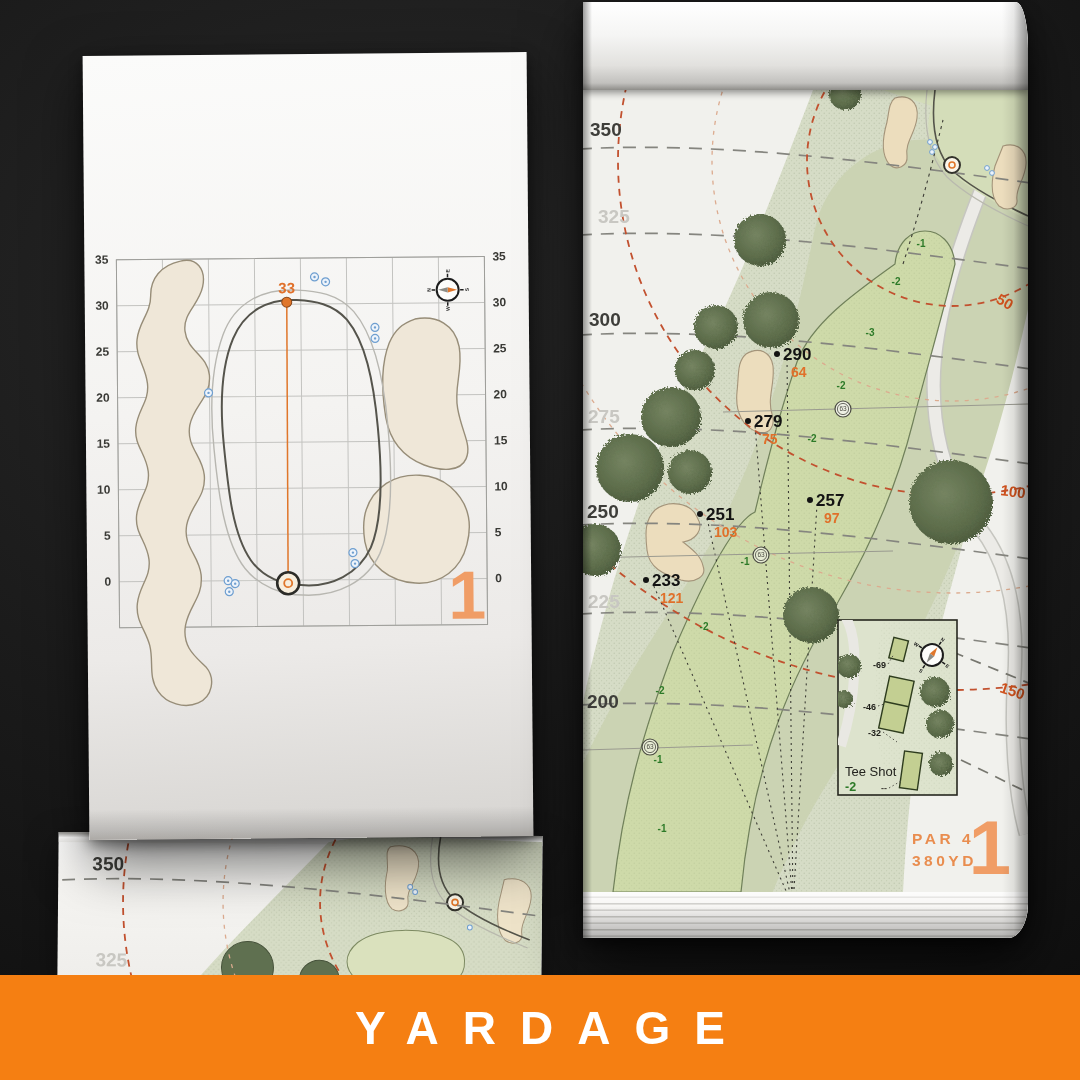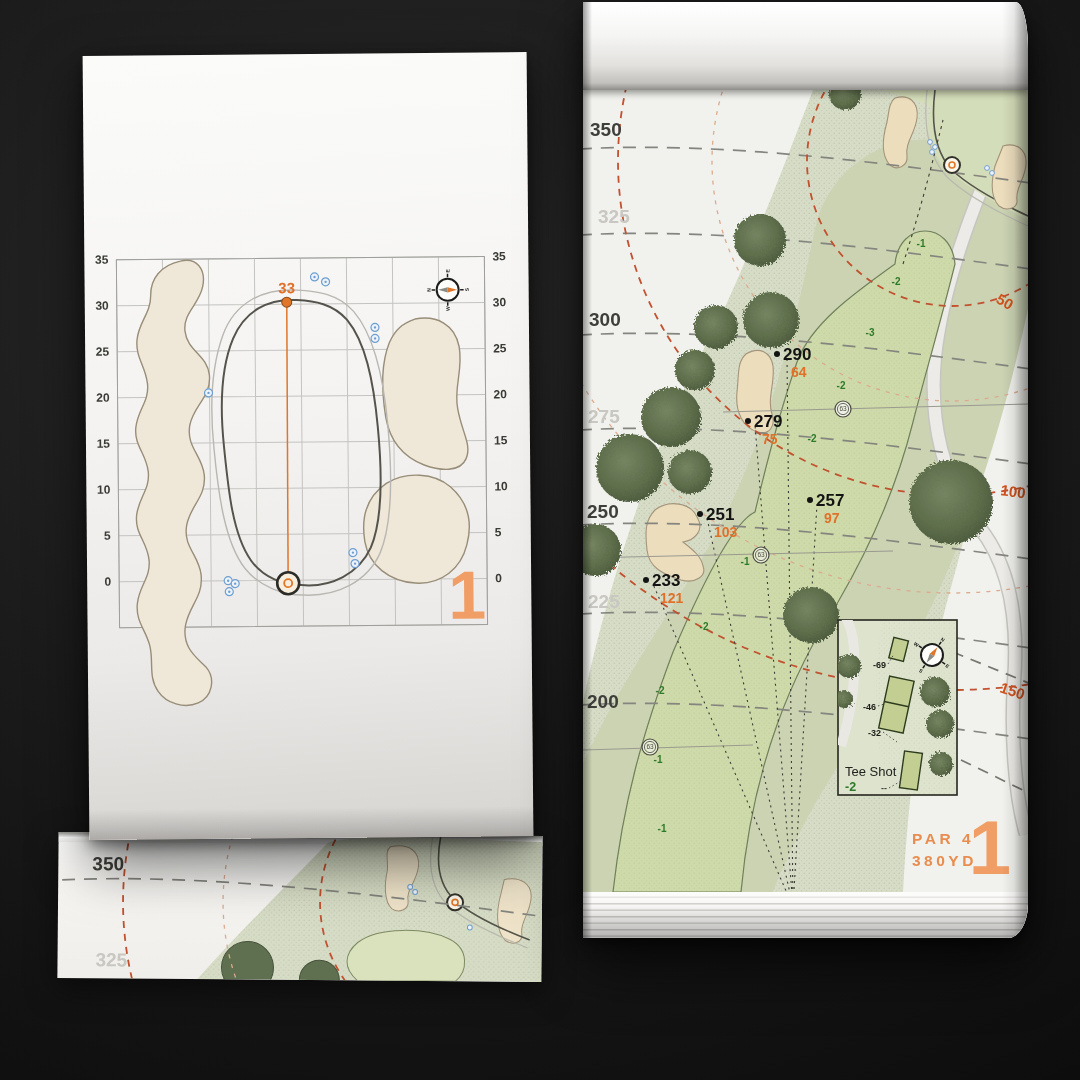--- a/index.html
+++ b/index.html
@@ -416,14 +416,17 @@
         <g>
           <text class="par-lab" x="329" y="842">PAR 4</text>
           <text class="par-lab" x="329" y="864">380YD</text>
           <text class="hole-num" font-size="76" x="407" y="872" text-anchor="middle">1</text>
         </g>
       </g>
     </svg>
     <div class="page-stack"></div>
   </div>
 
+  <div class="banner">
+    <span>YARDAGE</span>
+  </div>
 
 </div>
 
 </body></html>

